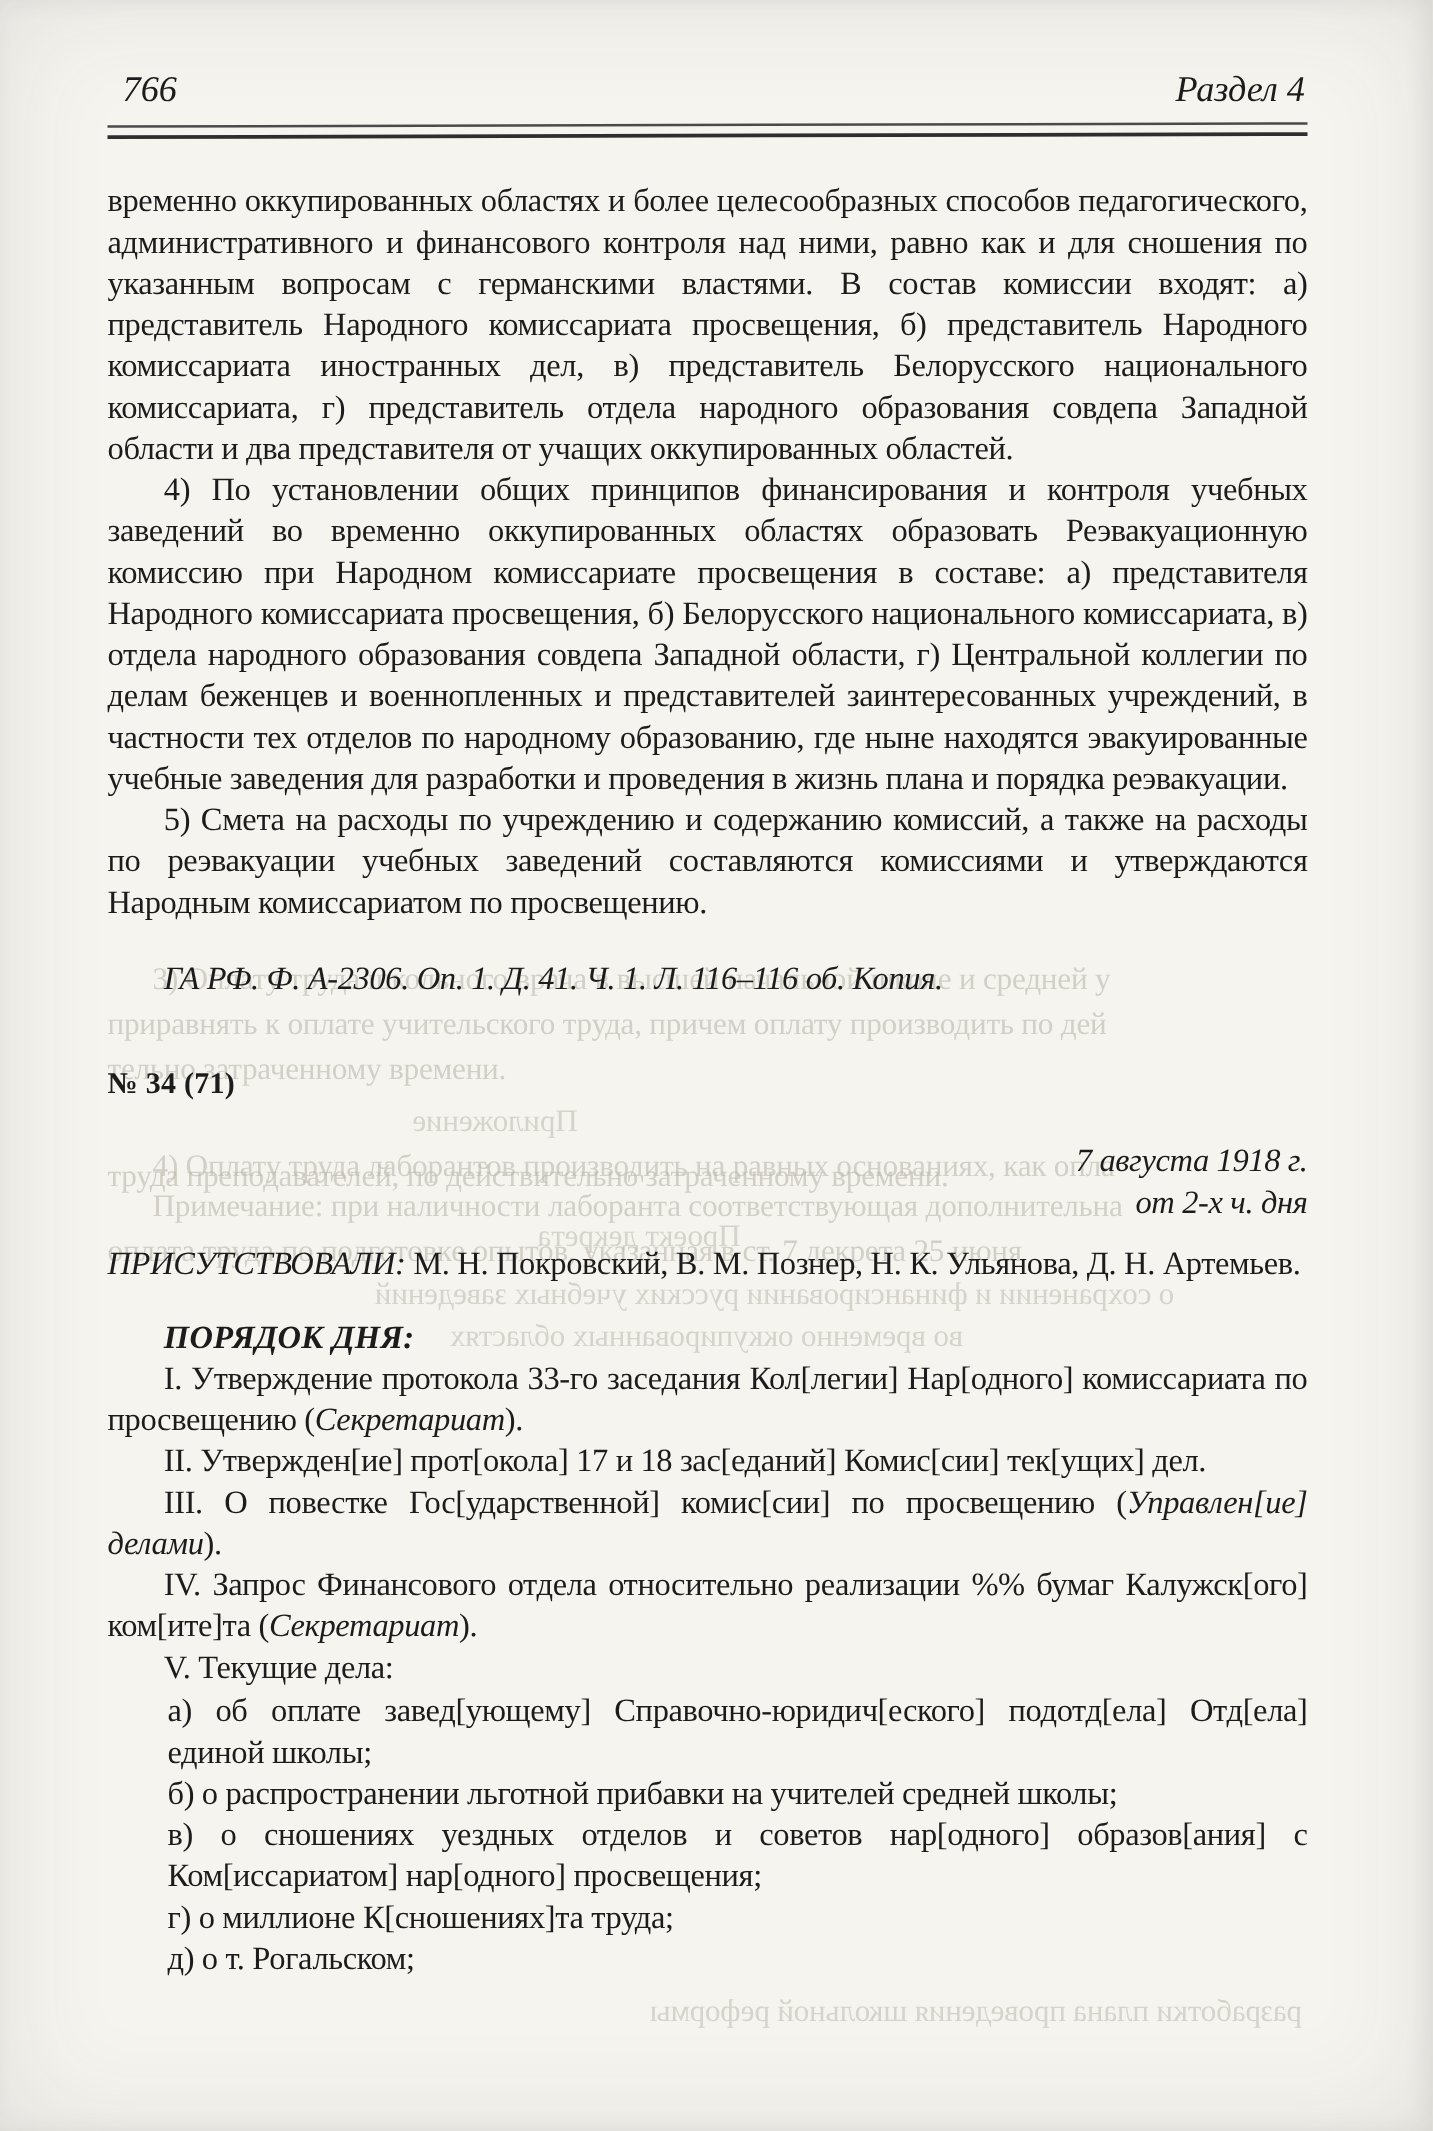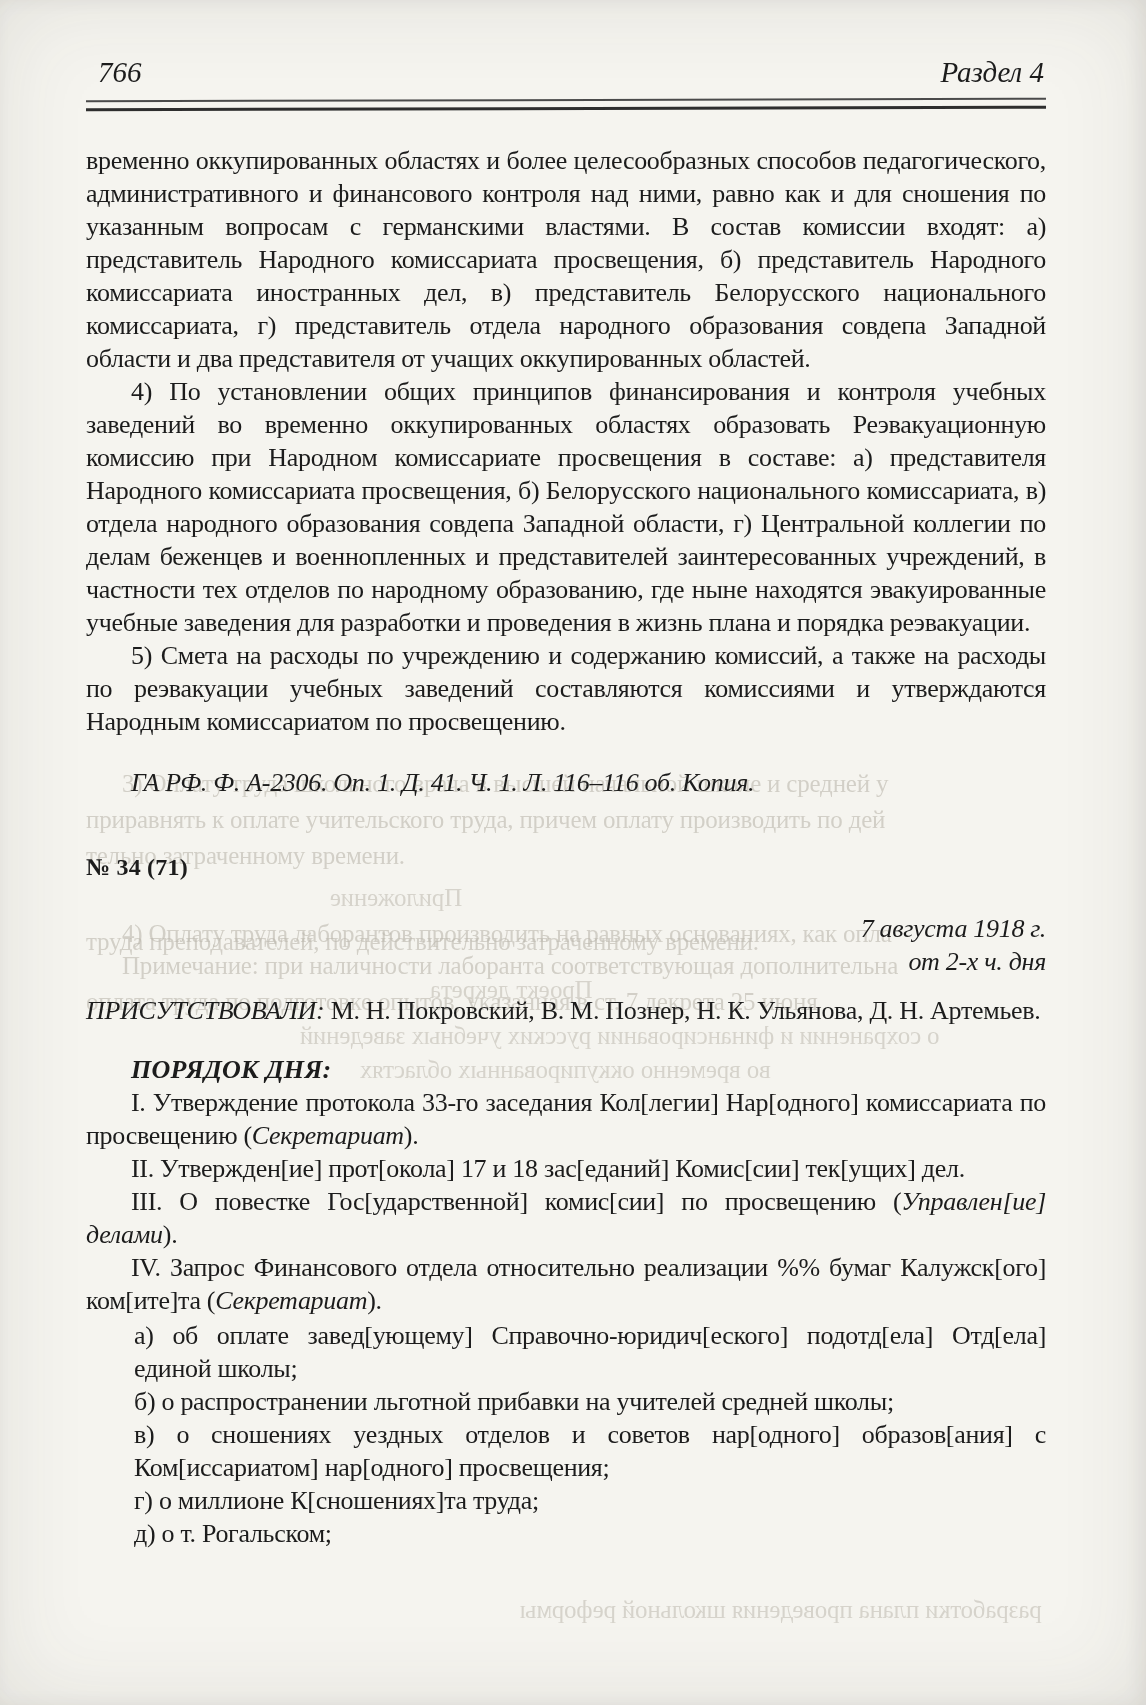--- a/index.html
+++ b/index.html
@@ -155,20 +155,21 @@
       </div>
 
       <p class="attendees"><em class="caps">ПРИСУТСТВОВАЛИ:</em><span> М. Н. Покровский, В. М. Познер, Н. К. Ульянова, Д. Н. Артемьев.</span></p>
 
       <p class="agenda-heading">ПОРЯДОК ДНЯ:</p>
 
       <p class="agenda-item"><span>I. Утверждение протокола 33-го заседания Кол[легии] Нар[одного] комиссариата по просвещению (</span><em>Секретариат</em><span>).</span></p>
       <p class="agenda-item"><span>II. Утвержден[ие] прот[окола] 17 и 18 зас[еданий] Комис[сии] тек[ущих] дел.</span><em></em><span></span></p>
       <p class="agenda-item"><span>III. О повестке Гос[ударственной] комис[сии] по просвещению (</span><em>Управлен[ие] делами</em><span>).</span></p>
       <p class="agenda-item"><span>IV. Запрос Финансового отдела относительно реализации %% бумаг Калужск[ого] ком[ите]та (</span><em>Секретариат</em><span>).</span></p>
+      <p class="agenda-item"><span>V. Текущие дела:</span><em></em><span></span></p>
 
       <p class="sub-item first">а) об оплате завед[ующему] Справочно-юридич[еского] подотд[ела] Отд[ела] единой школы;</p>
       <p class="sub-item">б) о распространении льготной прибавки на учителей средней школы;</p>
       <p class="sub-item">в) о сношениях уездных отделов и советов нар[одного] образов[ания] с Ком[иссариатом] нар[одного] просвещения;</p>
       <p class="sub-item">г) о миллионе К[сношениях]та труда;</p>
       <p class="sub-item">д) о т. Рогальском;</p>
 
     </main>
   </div>
 </div>

